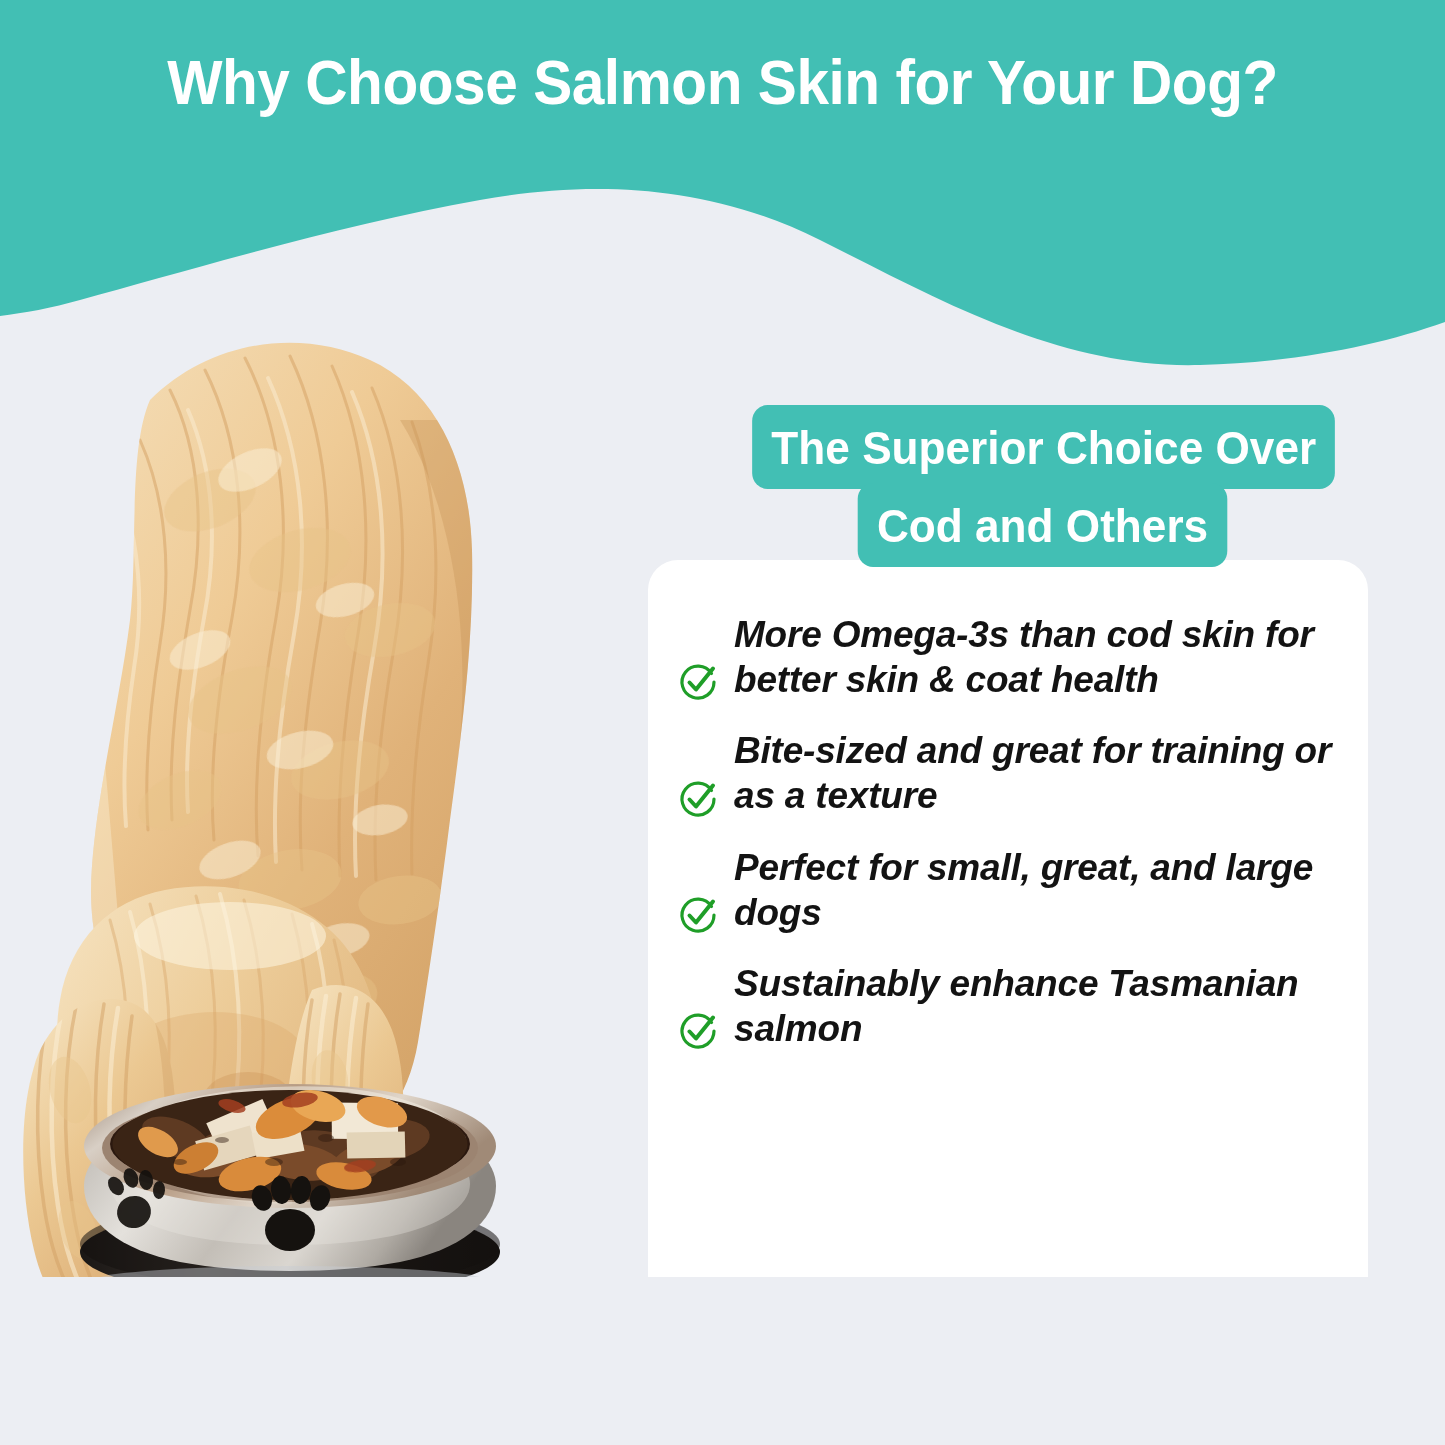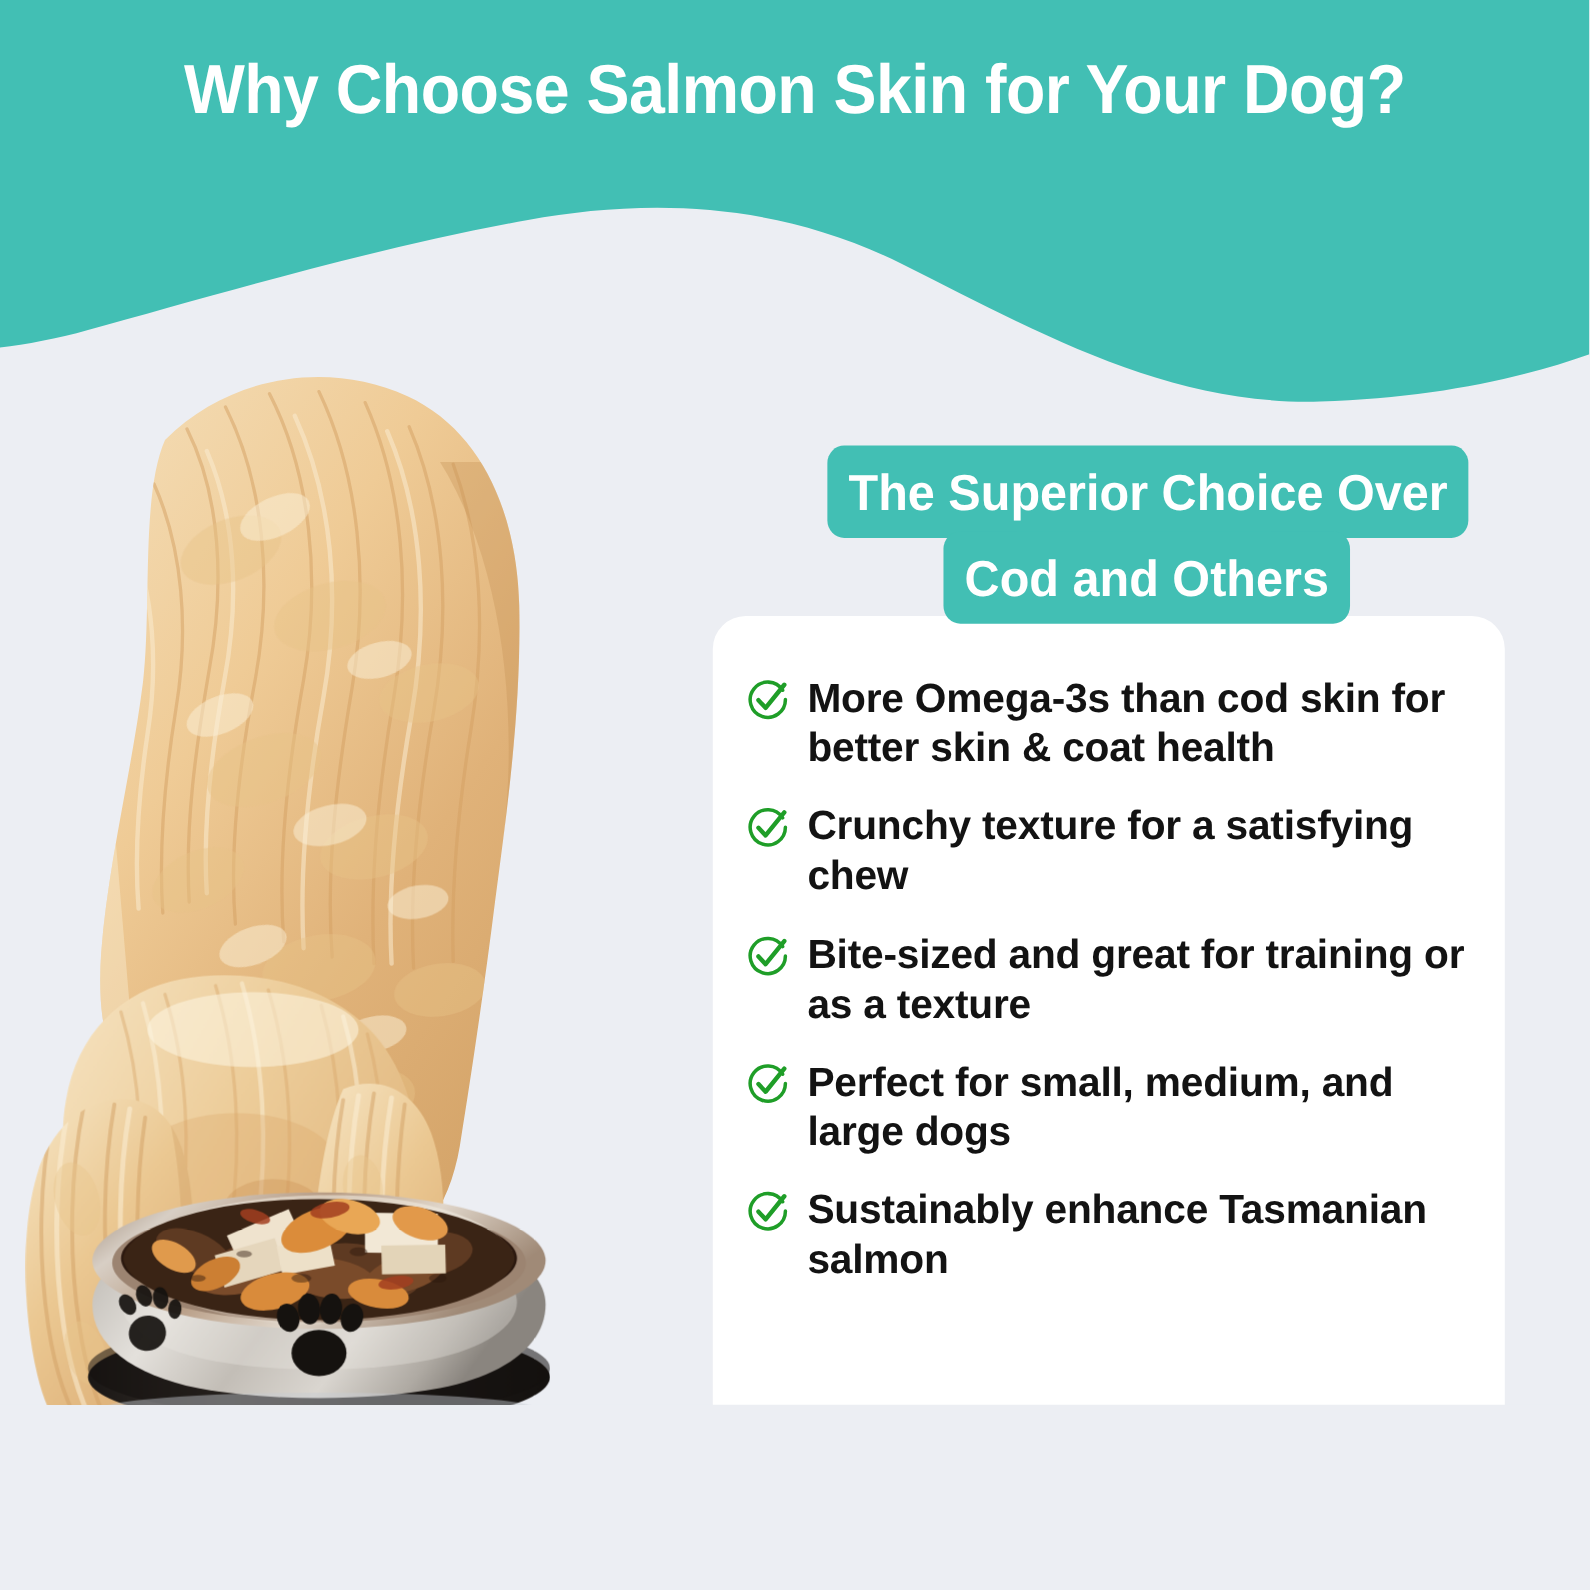--- a/index.html
+++ b/index.html
@@ -56,21 +56,21 @@
   .list-card{
     position:absolute;left:648px;top:560px;
     width:720px;height:830px;
     background:#FFFFFF;
     border-radius:30px;
     z-index:2;
     box-sizing:border-box;
     padding:52px 34px 30px 30px;
   }
   .bullets{display:flex;flex-direction:column;gap:26px;}
-  .bullet{display:flex;align-items:flex-start;gap:16px;}
+  .bullet{display:flex;align-items:flex-end;gap:16px;font-style:italic;}
   .check-icon{flex:0 0 auto;width:40px;height:40px;margin-top:4px;}
   .bullet-text{
     color:#131313;
     font-weight:bold;
     font-size:37px;
     line-height:1.22;
     font-family:"Liberation Sans","DejaVu Sans",sans-serif;
     letter-spacing:-0.2px;
   }
 </style>
@@ -408,42 +408,35 @@
 
       <div class="bullet">
         <svg class="check-icon" viewBox="0 0 40 40">
           <path d="M33.5,11.5 A16,16 0 1 0 36,20" fill="none" stroke="#1F9E28" stroke-width="3.2" stroke-linecap="round"></path>
           <path d="M11.5,20.5 L18,27.5 L35,6.5" fill="none" stroke="#1F9E28" stroke-width="4" stroke-linecap="round" stroke-linejoin="round"></path>
         </svg>
         <div class="bullet-text">More Omega-3s than cod skin for better skin &amp; coat health</div>
       </div>
 
 
-      <div class="bullet">
-        <svg class="check-icon" viewBox="0 0 40 40">
-          <path d="M33.5,11.5 A16,16 0 1 0 36,20" fill="none" stroke="#1F9E28" stroke-width="3.2" stroke-linecap="round"></path>
-          <path d="M11.5,20.5 L18,27.5 L35,6.5" fill="none" stroke="#1F9E28" stroke-width="4" stroke-linecap="round" stroke-linejoin="round"></path>
-        </svg>
-        <div class="bullet-text">Crunchy texture for a satisfying chew</div>
-      </div>
 
       <div class="bullet">
         <svg class="check-icon" viewBox="0 0 40 40">
           <path d="M33.5,11.5 A16,16 0 1 0 36,20" fill="none" stroke="#1F9E28" stroke-width="3.2" stroke-linecap="round"></path>
           <path d="M11.5,20.5 L18,27.5 L35,6.5" fill="none" stroke="#1F9E28" stroke-width="4" stroke-linecap="round" stroke-linejoin="round"></path>
         </svg>
         <div class="bullet-text">Bite-sized and great for training or as a texture</div>
       </div>
 
       <div class="bullet">
         <svg class="check-icon" viewBox="0 0 40 40">
           <path d="M33.5,11.5 A16,16 0 1 0 36,20" fill="none" stroke="#1F9E28" stroke-width="3.2" stroke-linecap="round"></path>
           <path d="M11.5,20.5 L18,27.5 L35,6.5" fill="none" stroke="#1F9E28" stroke-width="4" stroke-linecap="round" stroke-linejoin="round"></path>
         </svg>
-        <div class="bullet-text">Perfect for small, medium, and large dogs</div>
+        <div class="bullet-text">Perfect for small, great, and large dogs</div>
       </div>
 
       <div class="bullet">
         <svg class="check-icon" viewBox="0 0 40 40">
           <path d="M33.5,11.5 A16,16 0 1 0 36,20" fill="none" stroke="#1F9E28" stroke-width="3.2" stroke-linecap="round"></path>
           <path d="M11.5,20.5 L18,27.5 L35,6.5" fill="none" stroke="#1F9E28" stroke-width="4" stroke-linecap="round" stroke-linejoin="round"></path>
         </svg>
         <div class="bullet-text">Sustainably enhance Tasmanian salmon</div>
       </div>
 

